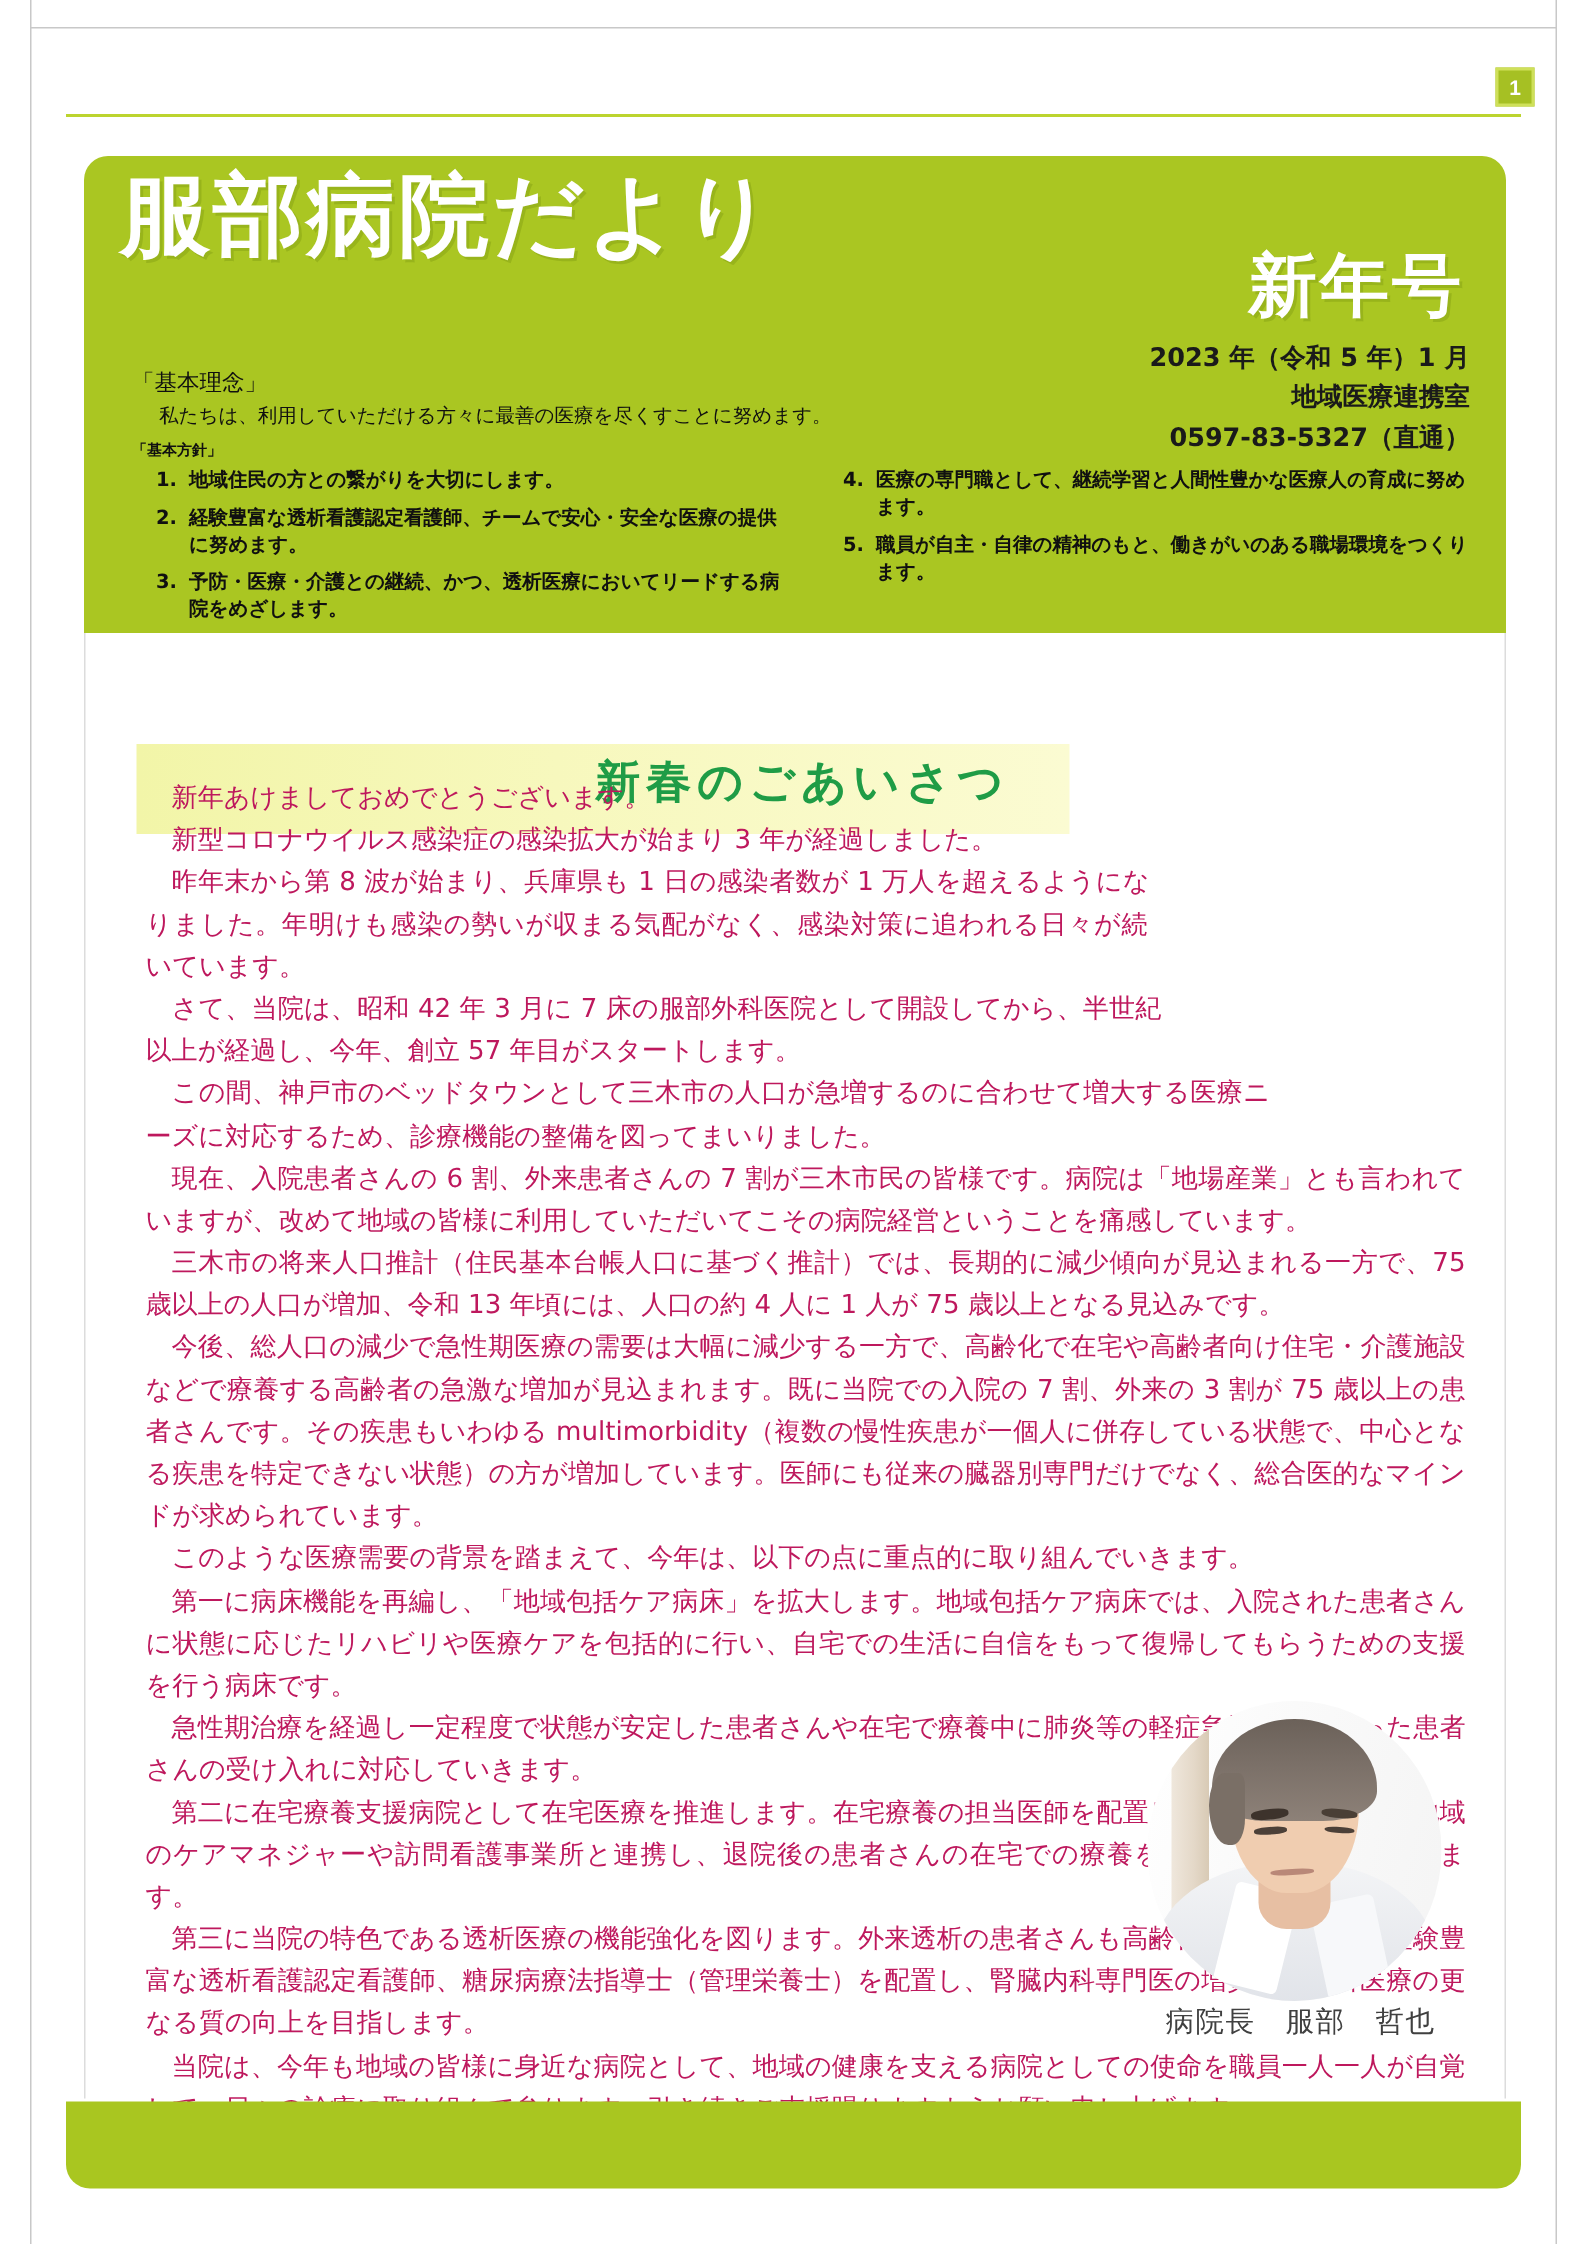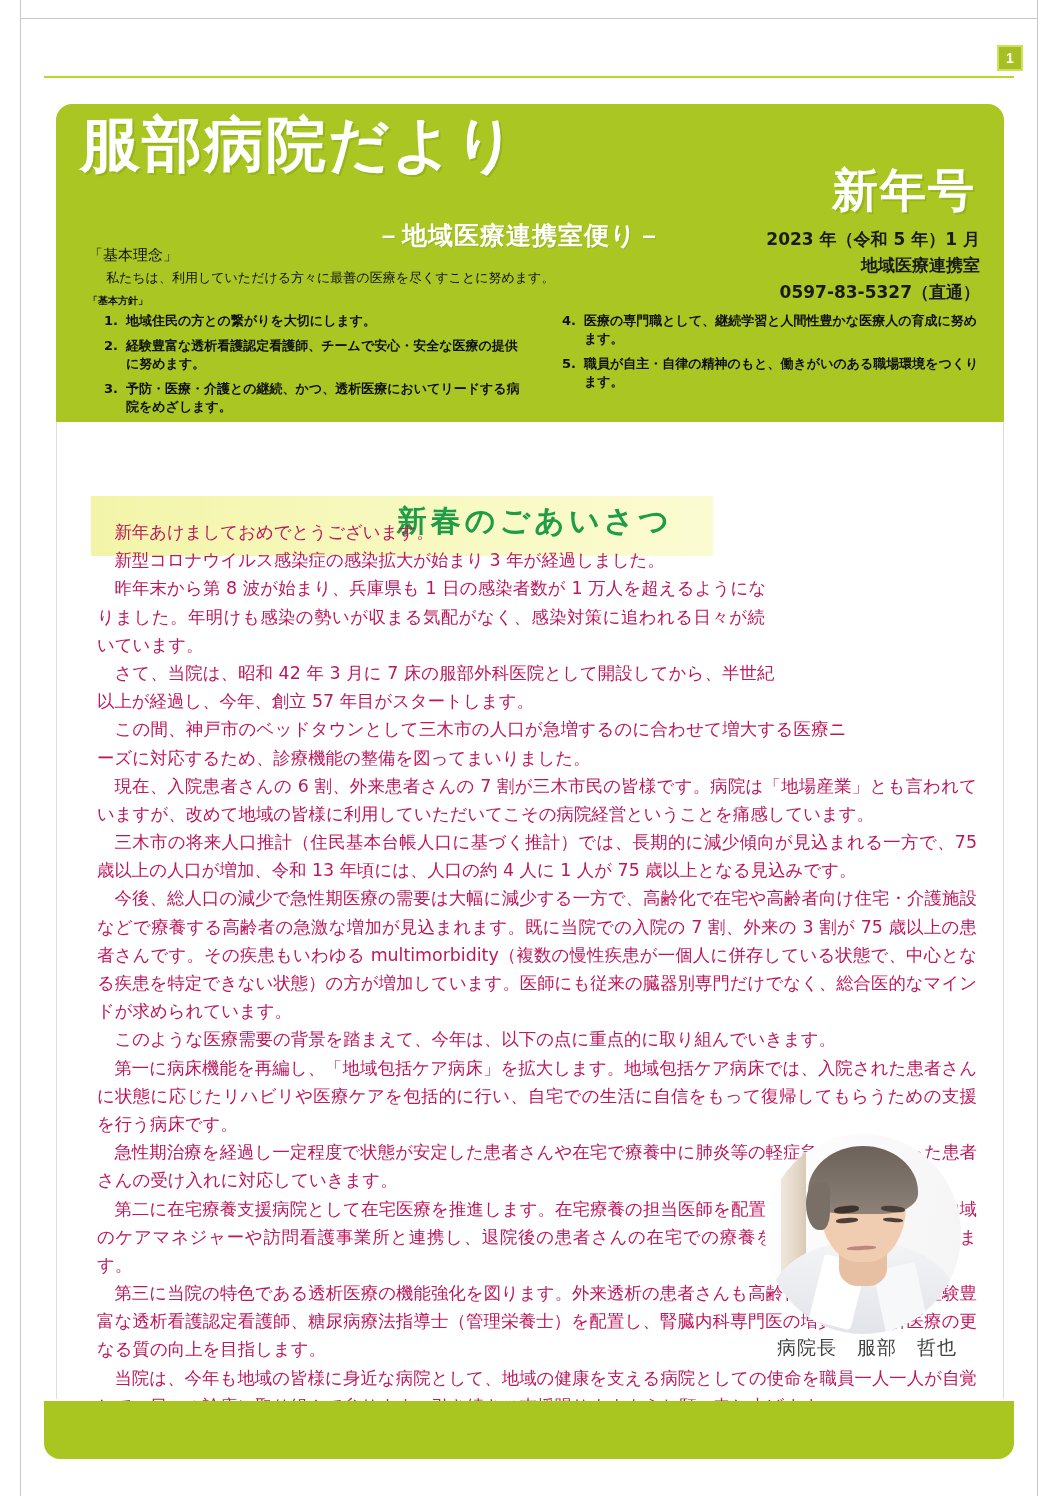--- a/index.html
+++ b/index.html
@@ -417,21 +417,20 @@
   <div class="scan-edge-right"></div>
   <div class="scan-edge-top"></div>
 
   <div class="page-badge">1</div>
 
   <div class="top-rule"></div>
 
   <div class="masthead">
 
     <div class="masthead-title">服部病院だより</div>
-    <div class="masthead-sub">－地域医療連携室便り－</div>
 
     <div class="issue-label">新年号</div>
 
     <div class="issue-meta">
       <div>2023 年（令和 5 年）1 月</div>
       <div>地域医療連携室</div>
       <div>0597-83-5327（直通）</div>
     </div>
 
     <div class="creed">

